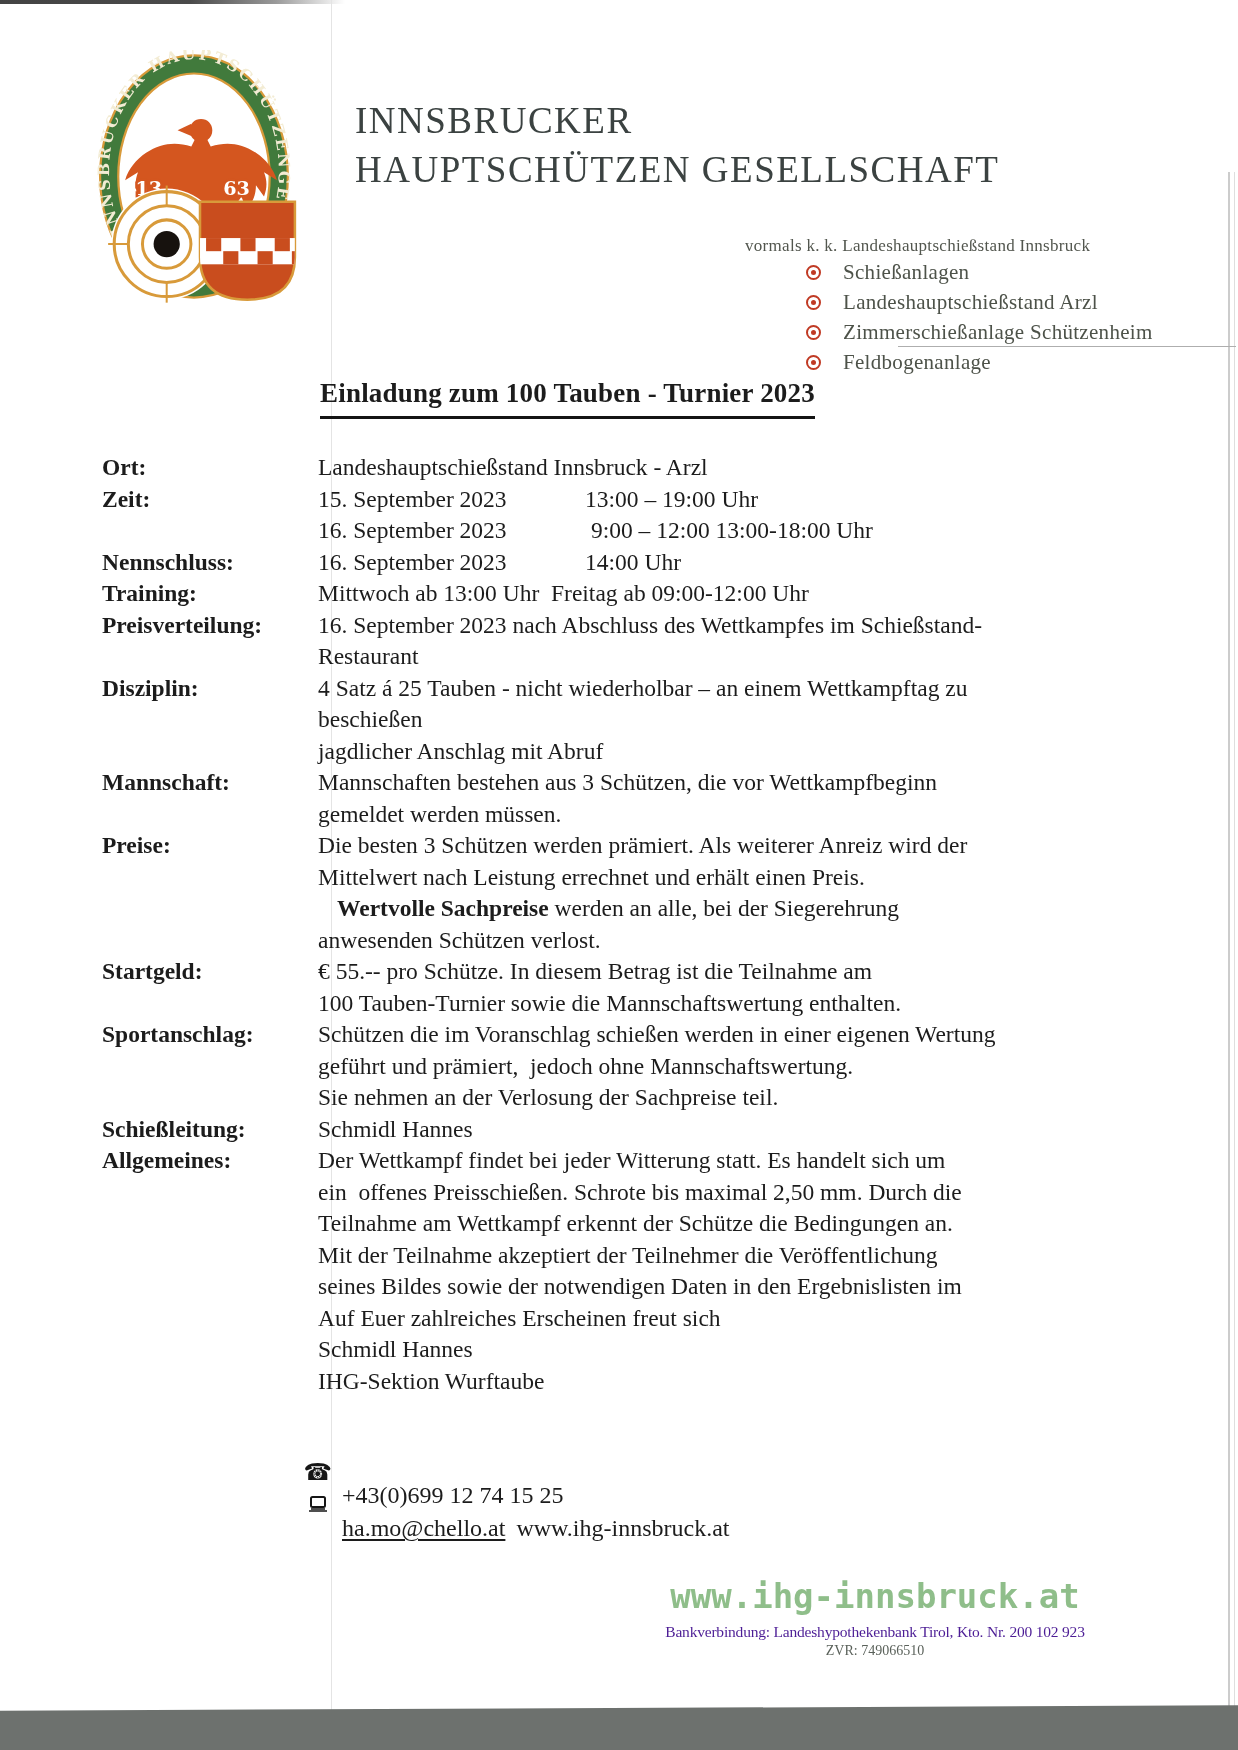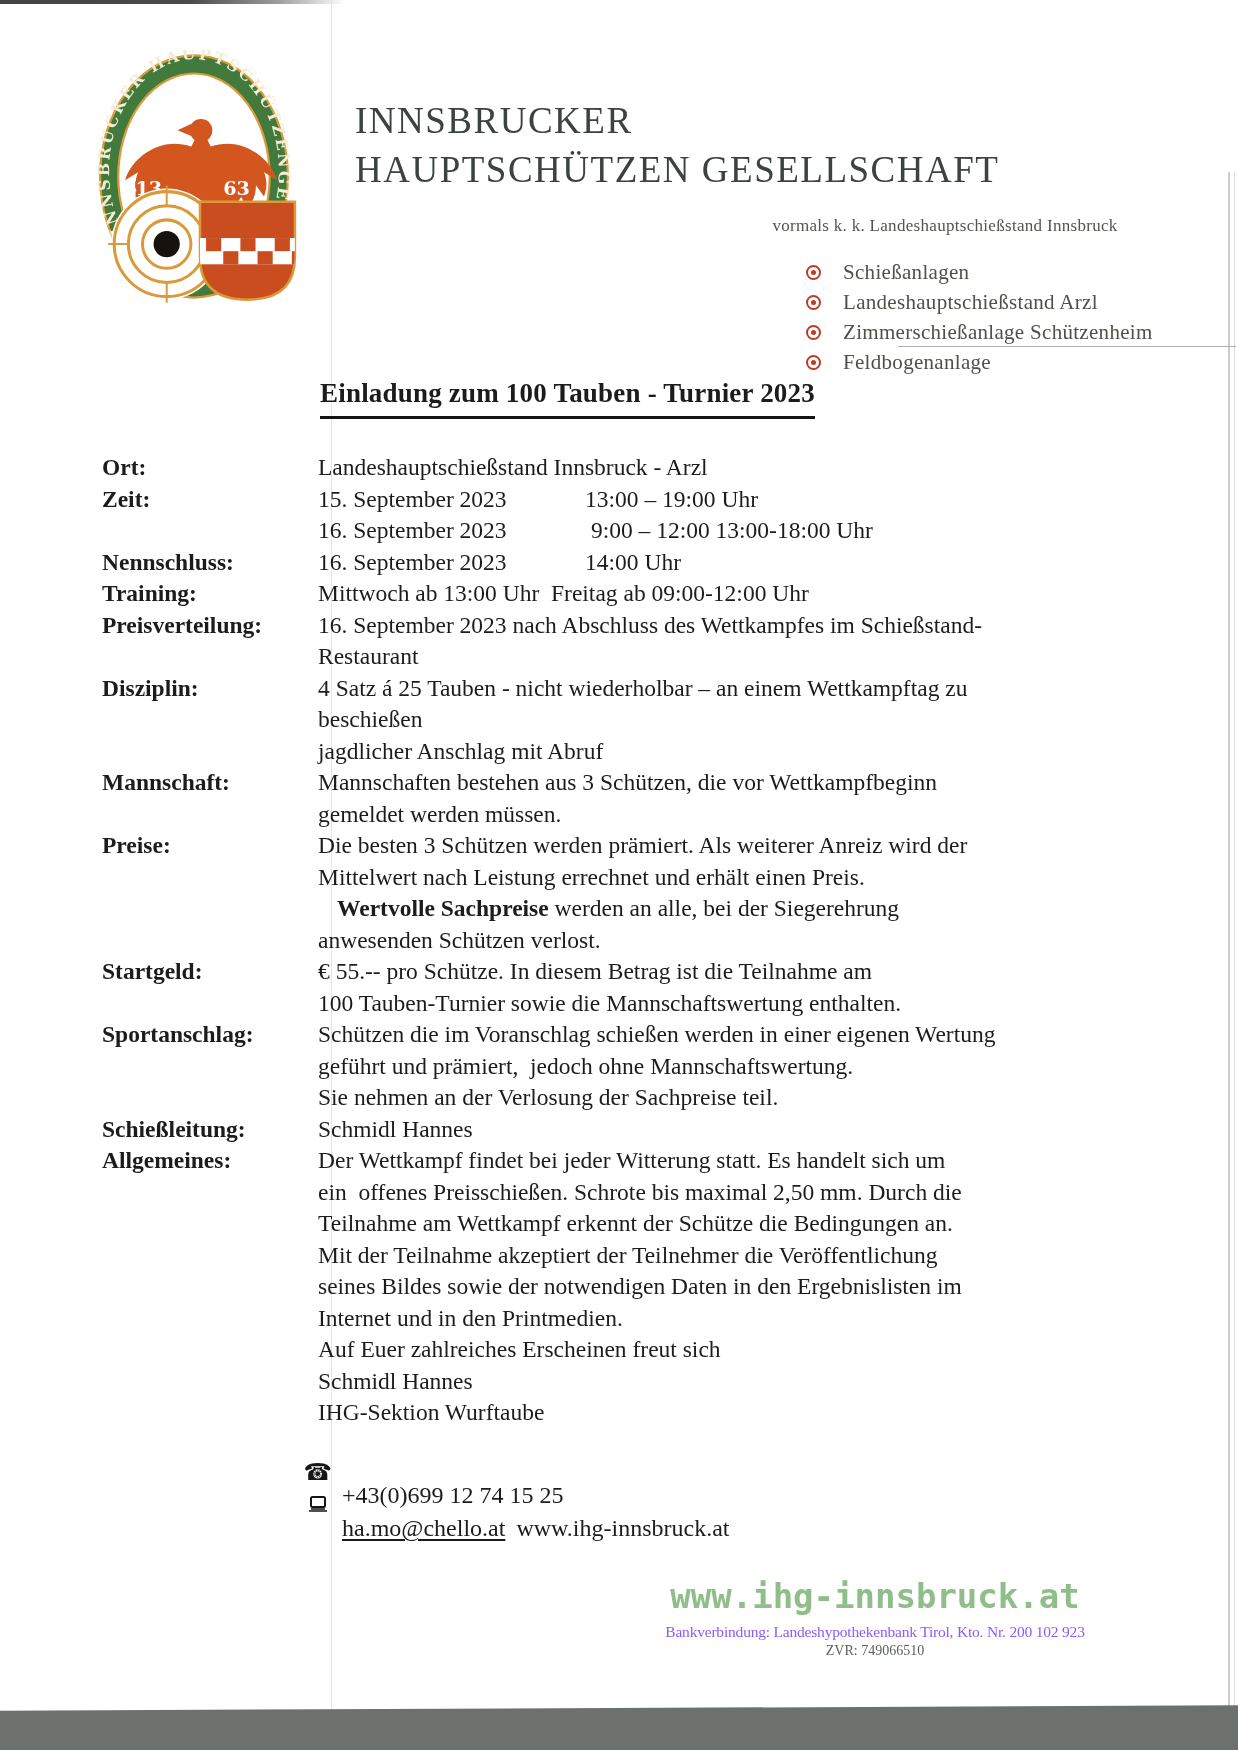--- a/index.html
+++ b/index.html
@@ -19,21 +19,21 @@
   .top-edge{left:0;top:0;width:345px;height:4px;
     background:linear-gradient(to right,#434343 0%,#4a4a4a 55%,#9a9a9a 80%,rgba(255,255,255,0));}
   .fold-line{left:331px;top:0;width:1px;height:1712px;background:#e4e4e4;}
   .right-line-1{left:1228px;top:172px;width:2px;height:1536px;background:#cccccc;}
   .right-line-2{left:1234px;top:172px;width:1px;height:1536px;background:#dedede;}
   .bottom-band{left:-6px;top:1708px;width:1252px;height:50px;background:#6d716e;transform:rotate(-0.25deg);}
 
   
   .masthead{left:355px;top:96px;font-family:"Liberation Serif",serif;color:#3b4241;
     font-size:37px;letter-spacing:1.5px;line-height:49px;white-space:nowrap;}
-  .subtitle{left:745px;top:216px;width:400px;text-align:center;font-size:17px;color:#52564e;
+  .subtitle{left:745px;top:236px;width:400px;text-align:left;font-size:17px;color:#52564e;
     letter-spacing:.3px;white-space:nowrap;font-family:"Liberation Serif",serif;}
   .facilities{left:806px;top:257px;}
   .facility{display:flex;align-items:center;gap:22px;height:30px;font-size:21px;color:#4d5249;
     letter-spacing:.3px;white-space:nowrap;font-family:"Liberation Serif",serif;}
   .t-icon{width:11px;height:11px;border:2.5px solid var(--bullet-red);border-radius:50%;
     display:flex;align-items:center;justify-content:center;flex:0 0 auto;}
   .t-icon::after{content:"";width:5px;height:5px;border-radius:50%;background:var(--bullet-red);}
   .facility-rule{left:898px;top:346px;width:338px;height:1px;background:#aeaeae;}
 
   
@@ -54,21 +54,21 @@
   .c-line{display:flex;align-items:center;gap:11px;height:33px;font-size:24px;}
   .c-icon{width:27px;display:flex;justify-content:center;align-items:center;flex:0 0 auto;
     font-family:"DejaVu Sans",sans-serif;font-size:23px;color:#161616;}
   .email-link{text-decoration:underline;text-decoration-thickness:1.5px;text-underline-offset:3px;}
   .c-line .txt{white-space:pre;margin-top:48px;}
 
   
   .footer{left:663px;top:1576px;width:424px;text-align:center;}
   .footer-url{font-family:"DejaVu Sans Mono",monospace;font-weight:bold;font-size:34px;
     color:var(--accent-green);line-height:40px;white-space:nowrap;}
-  .footer-bank{margin-top:7px;font-size:15.5px;color:#8b5cf6;letter-spacing:-0.2px;
+  .footer-bank{margin-top:7px;font-size:15.5px;color:#4c1d95;letter-spacing:-0.2px;
     white-space:nowrap;font-family:"Liberation Serif",serif;}
   .footer-zvr{margin-top:2px;font-size:14px;color:#5a615a;font-family:"Liberation Serif",serif;}
 
   .logo{left:93px;top:50px;}
 </style>
 </head>
 <body>
 
 <div class="abs top-edge"></div>
 <div class="abs fold-line"></div>
@@ -229,21 +229,20 @@
       </div>
     </div>
     <div class="irow">
       <div class="ilabel">Allgemeines:</div>
       <div class="ilines">
         <div class="iline"><span>Der Wettkampf findet bei jeder Witterung statt. Es handelt sich um</span></div>
         <div class="iline"><span>ein  offenes Preisschießen. Schrote bis maximal 2,50 mm. Durch die</span></div>
         <div class="iline"><span>Teilnahme am Wettkampf erkennt der Schütze die Bedingungen an.</span></div>
         <div class="iline"><span>Mit der Teilnahme akzeptiert der Teilnehmer die Veröffentlichung</span></div>
         <div class="iline"><span>seines Bildes sowie der notwendigen Daten in den Ergebnislisten im</span></div>
-        <div class="iline"><span>Internet und in den Printmedien.</span></div>
         <div class="iline"><span>Auf Euer zahlreiches Erscheinen freut sich</span></div>
         <div class="iline"><span>Schmidl Hannes</span></div>
         <div class="iline"><span>IHG-Sektion Wurftaube</span></div>
       </div>
     </div>
   </div>
 
 <div class="abs contact">
   <div class="c-line">
     <span class="c-icon">☎</span>

